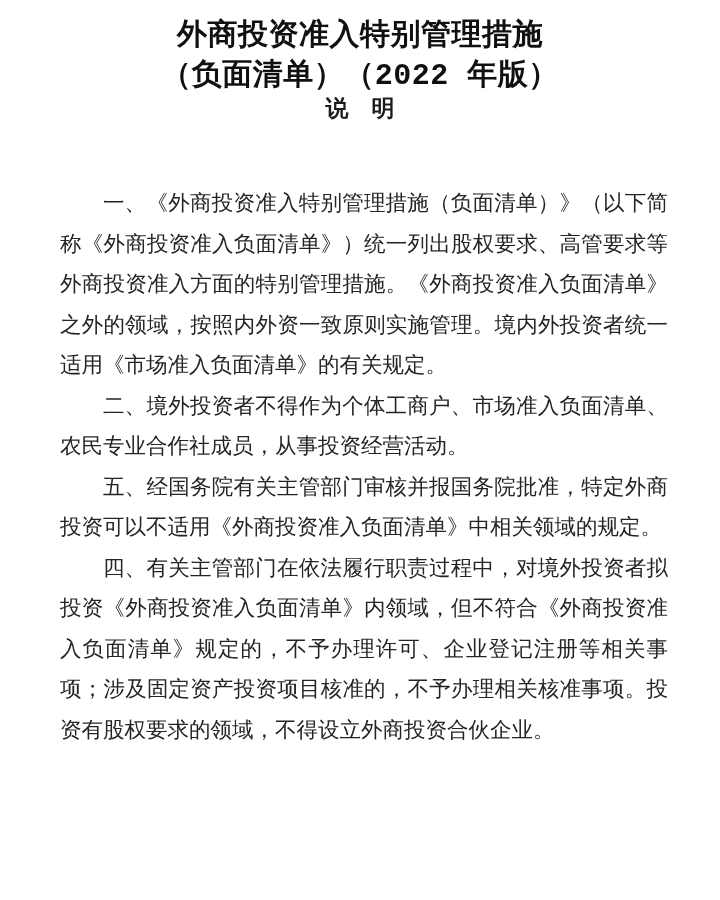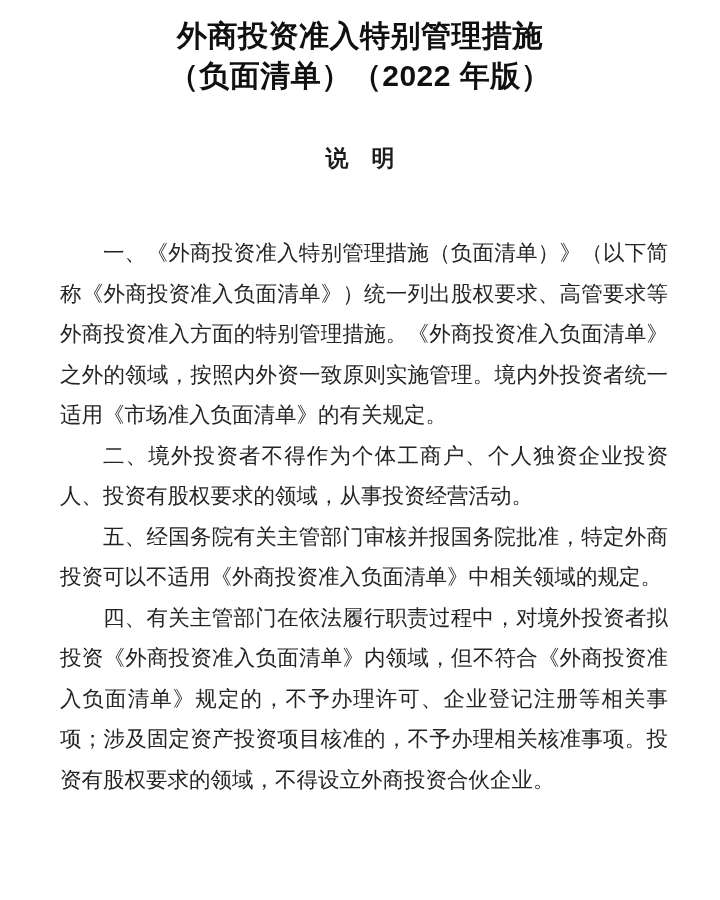--- a/index.html
+++ b/index.html
@@ -14,25 +14,24 @@
     overflow: hidden;
   }
   .doc-title {
     margin-top: 16px;
     text-align: center;
     font-size: 30px;
     line-height: 40px;
     font-weight: bold;
     color: #101010;
     letter-spacing: 0.5px;
-    font-family: Liberation Sans, sans-serif;
+    font-family: Liberation Mono, monospace;
   }
   .title-line { display: block; }
   .section-heading {
-    margin-top: 50px;
     text-align: center;
     font-size: 23px;
     line-height: 24px;
     font-weight: bold;
     color: #1c1c1c;
     font-family: "Liberation Sans", "DejaVu Sans", sans-serif;
   }
   .body-text {
     margin: 63px 52px 0 60px;
   }
@@ -52,17 +51,17 @@
 <div class="page">
   <h1 class="doc-title">
     <span class="title-line">外商投资准入特别管理措施</span>
     <span class="title-line">（负面清单）（2022 年版）</span>
   </h1>
 
   <h2 class="section-heading">说　明</h2>
 
   <div class="body-text">
     <p class="para">一、《外商投资准入特别管理措施（负面清单）》（以下简称《外商投资准入负面清单》）统一列出股权要求、高管要求等外商投资准入方面的特别管理措施。《外商投资准入负面清单》之外的领域，按照内外资一致原则实施管理。境内外投资者统一适用《市场准入负面清单》的有关规定。</p>
-    <p class="para">二、境外投资者不得作为个体工商户、个人独资企业投资人、投资有股权要求的领域，从事投资经营活动。</p>
+    <p class="para">二、境外投资者不得作为个体工商户、市场准入负面清单、农民专业合作社成员，从事投资经营活动。</p>
     <p class="para">五、经国务院有关主管部门审核并报国务院批准，特定外商投资可以不适用《外商投资准入负面清单》中相关领域的规定。</p>
     <p class="para">四、有关主管部门在依法履行职责过程中，对境外投资者拟投资《外商投资准入负面清单》内领域，但不符合《外商投资准入负面清单》规定的，不予办理许可、企业登记注册等相关事项；涉及固定资产投资项目核准的，不予办理相关核准事项。投资有股权要求的领域，不得设立外商投资合伙企业。</p>
   </div>
 </div>
 
 </body></html>

